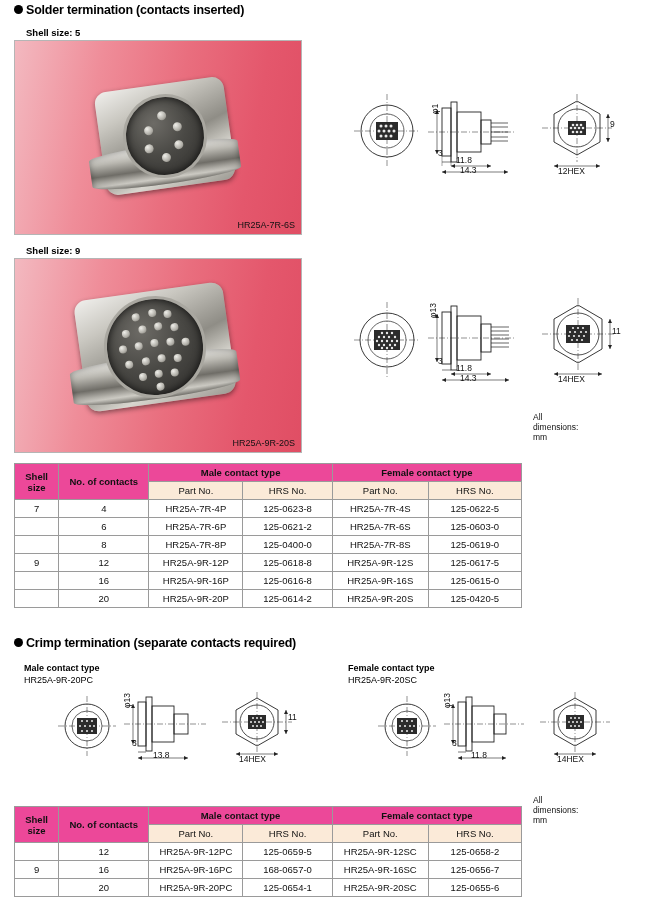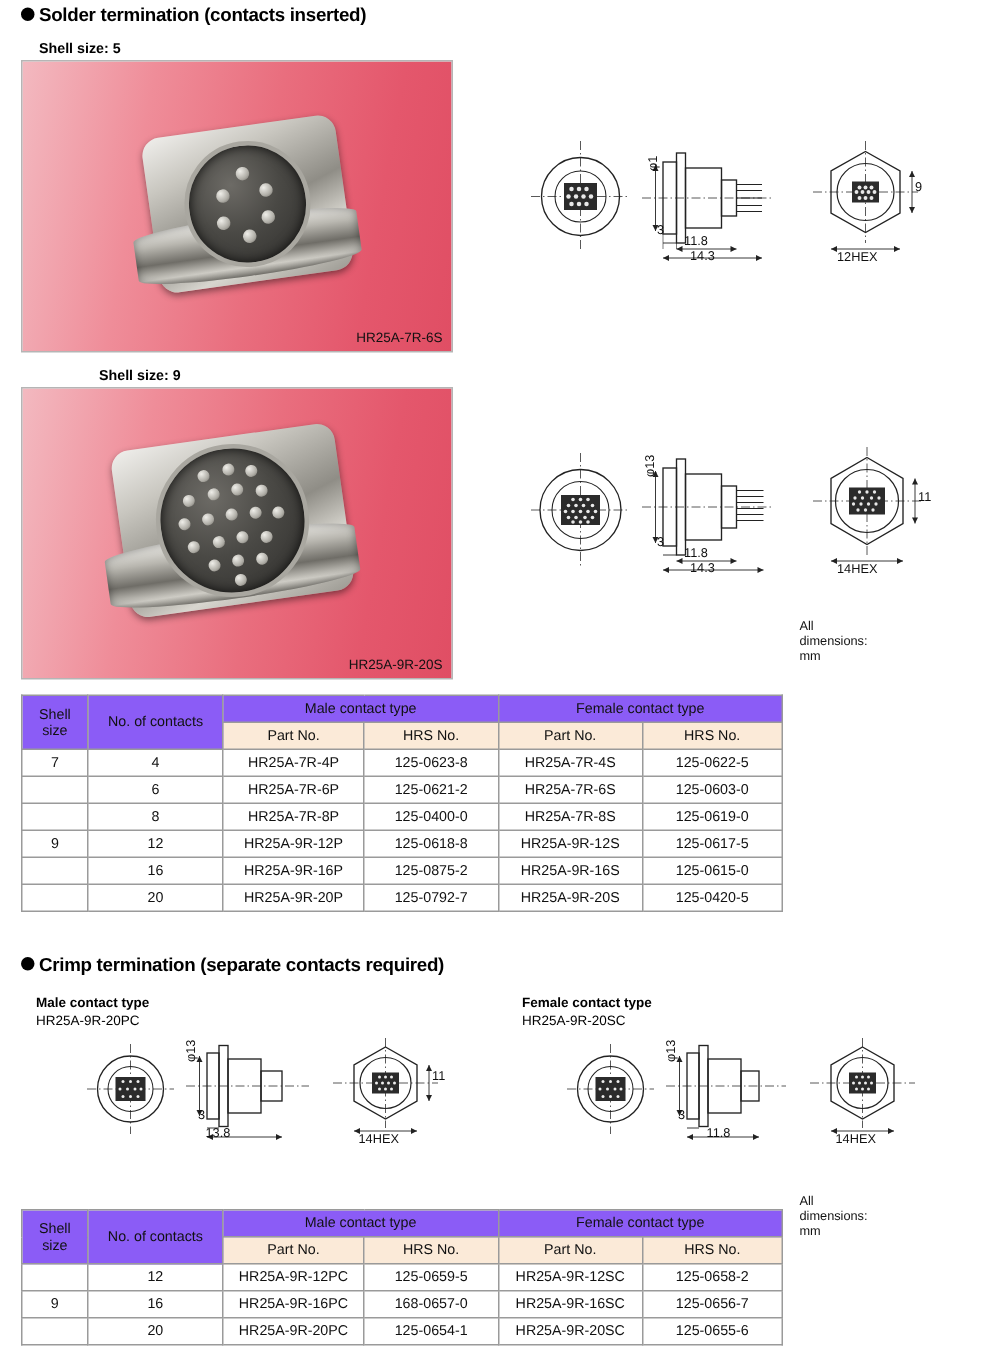--- a/index.html
+++ b/index.html
@@ -109,21 +109,21 @@
     text-align:center;
     padding:0;
     height:17px;
     font-weight:normal;
     white-space:nowrap;
   }
   table.spec th{
     background:#fbead8;
     font-weight:normal;
   }
-  table.spec th.hdr-grp{background:#8b5cf6;}
+  table.spec th.hdr-grp{background:#ec4899;font-weight:bold;}
   table.spec th.hdr-sub{background:#fbead8;}
   table.spec td.shell{background:#fff;}
 
   .allnote{
     position:absolute;
     font-size:8.5px;
     color:#111;
   }
   .sub-label{
     position:absolute;
@@ -252,21 +252,21 @@
       <path d="M70 50 l-2 -4 l4 0 z" fill="#222"></path>
 
       <line x1="16" y1="74" x2="62" y2="74" stroke="#222" stroke-width="0.6"></line>
       <path d="M16 74 l4 -2 l0 4 z" fill="#222"></path>
       <path d="M62 74 l-4 -2 l0 4 z" fill="#222"></path>
     </svg>
     <div class="dim-note" style="left:72px;top:27px;">9</div>
     <div class="dim-note" style="left:20px;top:74px;">12HEX</div>
   </div>
 
-  <div class="photo-label" style="left:26px;top:245px;margin-left:40px;">Shell size: 9</div>
+  <div class="photo-label" style="left:26px;top:245px;">Shell size: 9</div>
 
   <div class="photo" style="left:14px;top:258px;width:286px;height:193px;">
     <div class="conn" style="left:140px;top:88px;width:200px;height:160px;">
       <div class="flange" style="width:150px;height:112px;"></div>
       <div class="barrel" style="width:168px;height:44px;top:calc(50% + 30px);"></div>
       <div class="face" style="width:96px;height:96px;">
         <div class="pinfield">
           <i style="left:30%;top:12%;width:8px;height:8px;"></i>
             <i style="left:48%;top:10%;width:8px;height:8px;"></i>
             <i style="left:64%;top:14%;width:8px;height:8px;"></i>
@@ -438,29 +438,29 @@
       <td>12</td>
       <td>HR25A-9R-12P</td>
       <td>125-0618-8</td>
       <td>HR25A-9R-12S</td>
       <td>125-0617-5</td>
     </tr>
     <tr>
       <td class="shell"></td>
       <td>16</td>
       <td>HR25A-9R-16P</td>
-      <td>125-0875-2</td>
+      <td>125-0616-8</td>
       <td>HR25A-9R-16S</td>
       <td>125-0615-0</td>
     </tr>
     <tr>
       <td class="shell"></td>
       <td>20</td>
       <td>HR25A-9R-20P</td>
-      <td>125-0792-7</td>
+      <td>125-0614-2</td>
       <td>HR25A-9R-20S</td>
       <td>125-0420-5</td>
     </tr>
   </tbody>
     </table>
 
   <div class="sec-head" style="left:14px;top:636px;">
     <span class="bullet"></span><span>Crimp termination (separate contacts required)</span>
   </div>
 
@@ -506,21 +506,21 @@
       <line x1="13" y1="14" x2="13" y2="54" stroke="#222" stroke-width="0.6"></line>
       <path d="M13 14 l-2 4 l4 0 z" fill="#222"></path>
       <path d="M13 54 l-2 -4 l4 0 z" fill="#222"></path>
       <line x1="18" y1="62" x2="26" y2="62" stroke="#222" stroke-width="0.6"></line>
       <line x1="18" y1="68" x2="68" y2="68" stroke="#222" stroke-width="0.6"></line>
       <path d="M18 68 l4 -2 l0 4 z" fill="#222"></path>
       <path d="M68 68 l-4 -2 l0 4 z" fill="#222"></path>
     </svg>
     <div class="dim-note" style="left:2px;top:18px;transform:rotate(-90deg);transform-origin:left top;">φ13</div>
     <div class="dim-note" style="left:12px;top:48px;">3</div>
-    <div class="dim-note" style="left:17px;top:60px;">13.8</div>
+    <div class="dim-note" style="left:33px;top:60px;">13.8</div>
   </div>
 
   <div class="dw" style="left:218px;top:690px;">
     <svg width="78" height="74" viewBox="0 0 78 74">
       <line x1="39" y1="2" x2="39" y2="62" stroke="#222" stroke-width="0.5" stroke-dasharray="6,2,1,2"></line>
       <line x1="4" y1="32" x2="74" y2="32" stroke="#222" stroke-width="0.5" stroke-dasharray="6,2,1,2"></line>
       <polygon points="39,8 60,20 60,44 39,56 18,44 18,20" fill="none" stroke="#222" stroke-width="0.9"></polygon>
       <circle cx="39" cy="32" r="17" fill="none" stroke="#222" stroke-width="0.8"></circle>
       <rect x="30" y="25" width="18" height="14" fill="#2b2b2b"></rect>
       <g fill="#eee">

